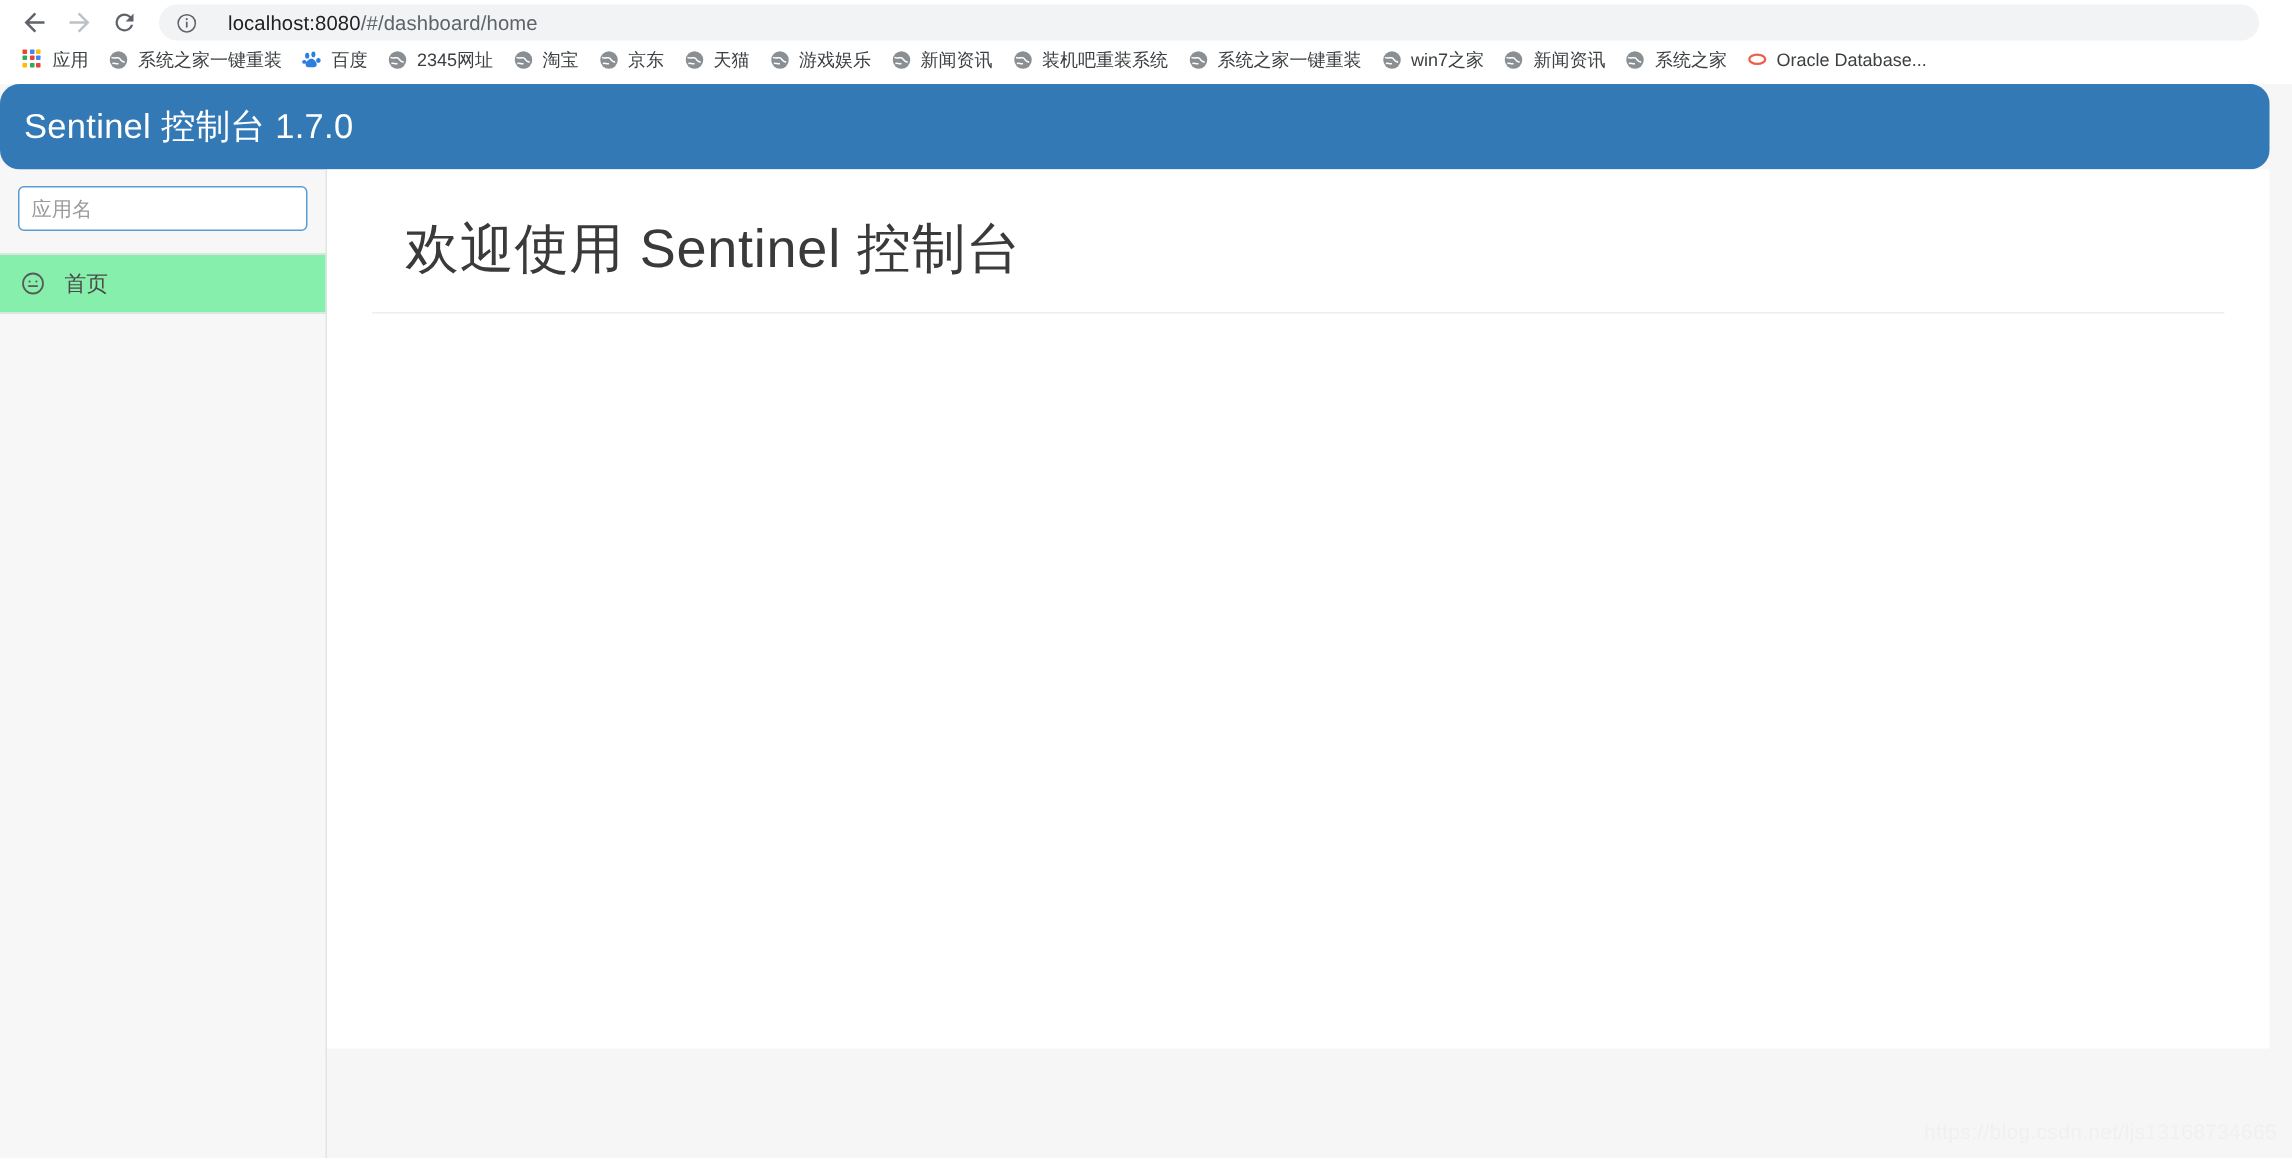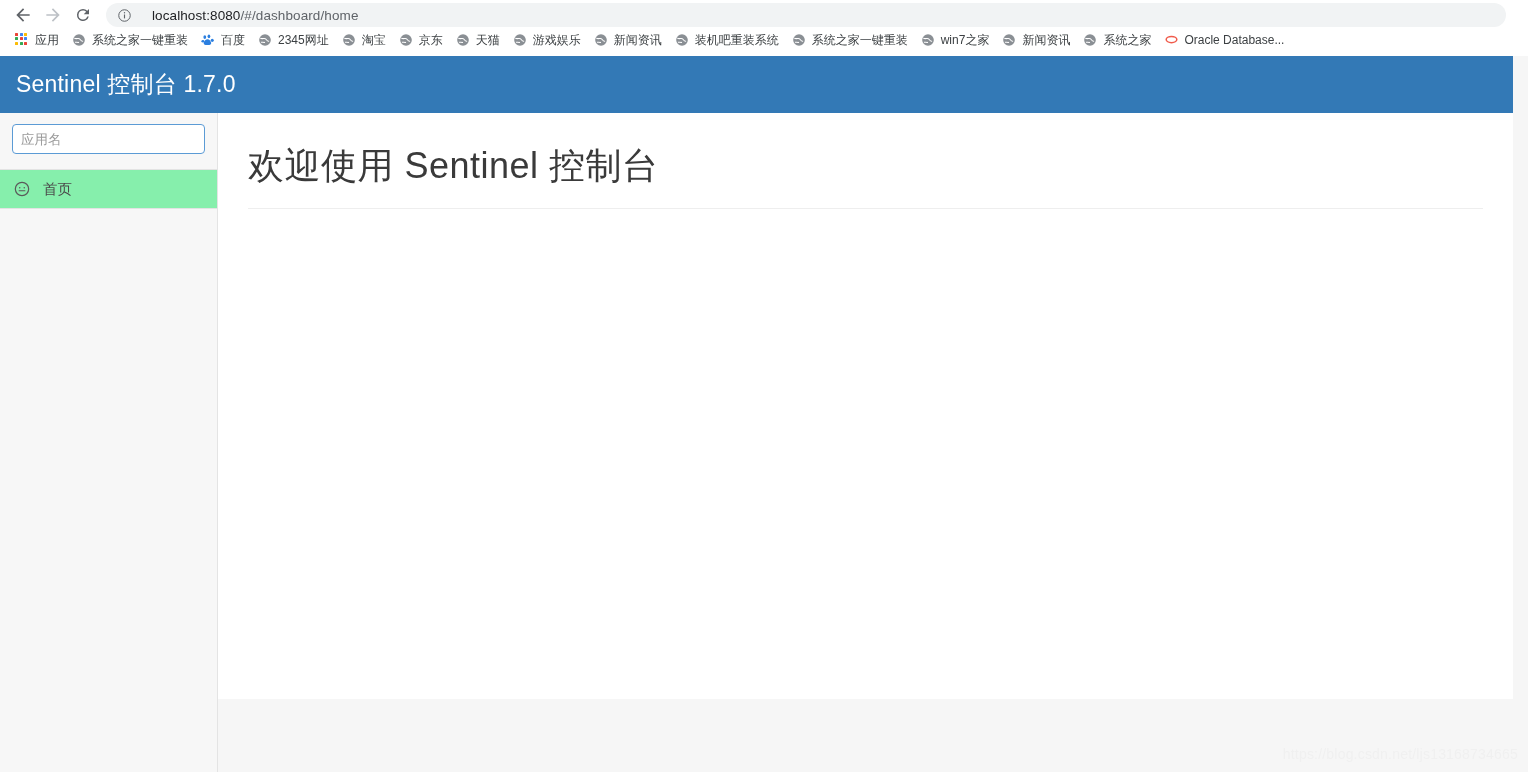--- a/index.html
+++ b/index.html
@@ -105,20 +105,21 @@
     background: #f6f6f6;
     position: relative;
   }
   .app-header {
     height: 57px;
     width: 1513px;
     background: #3379b6;
     display: flex;
     align-items: center;
     padding-left: 16px;
+    border-radius: 13px;
   }
   .app-title {
     color: #ffffff;
     font-size: 23px;
     font-weight: 400;
     letter-spacing: 0.2px;
   }
 
   .body-row {
     display: flex;
@@ -190,20 +191,21 @@
     width: 1295px;
     padding: 30px 30px 0 30px;
   }
   .welcome {
     font-size: 36px;
     font-weight: 400;
     color: #3a3a3a;
     line-height: 1.3;
     padding-left: 0px;
     letter-spacing: 0.5px;
+    margin-left: 22px;
   }
   .divider {
     margin-top: 18px;
     border-top: 1px solid #eeeeee;
     width: 100%;
   }
 
   .watermark {
     position: absolute;
     right: 10px;

